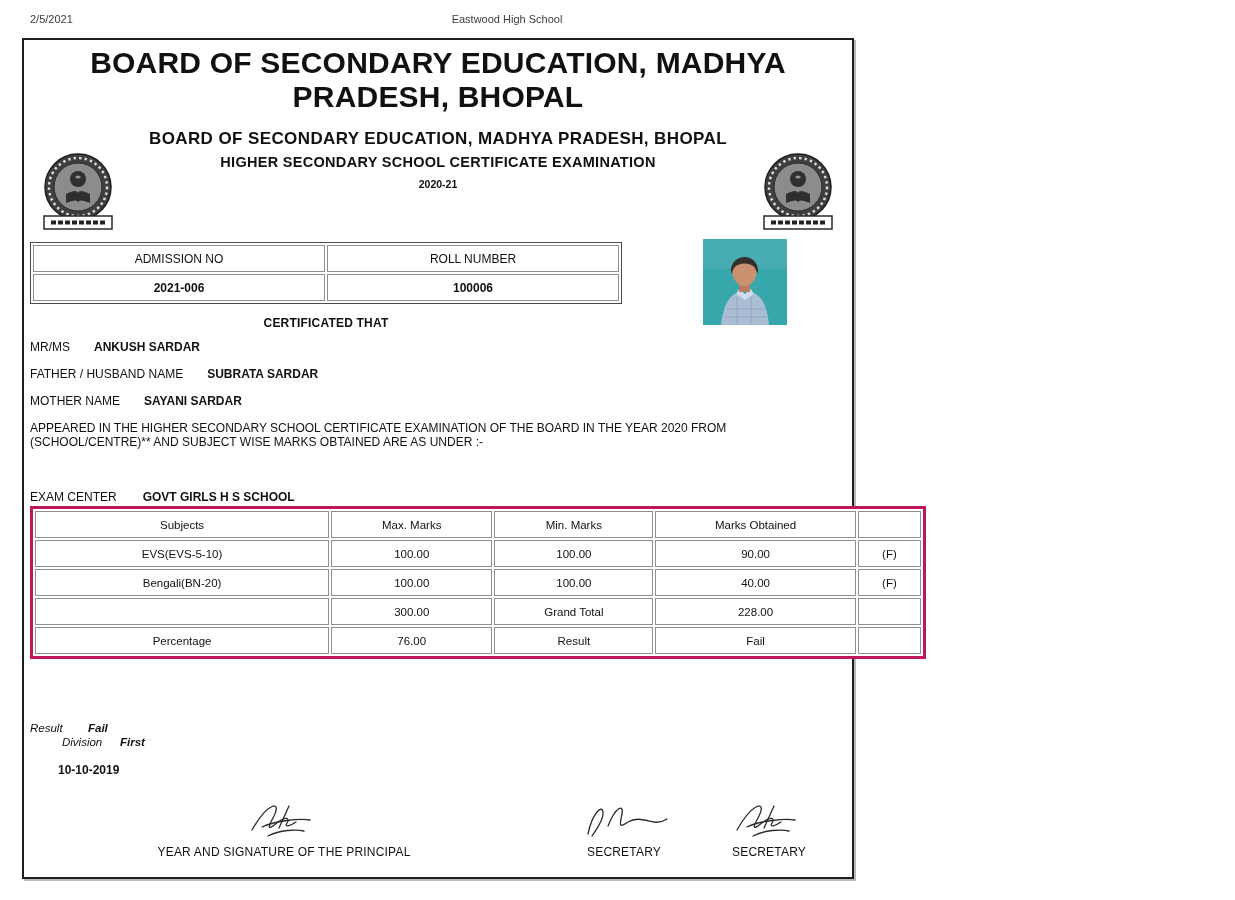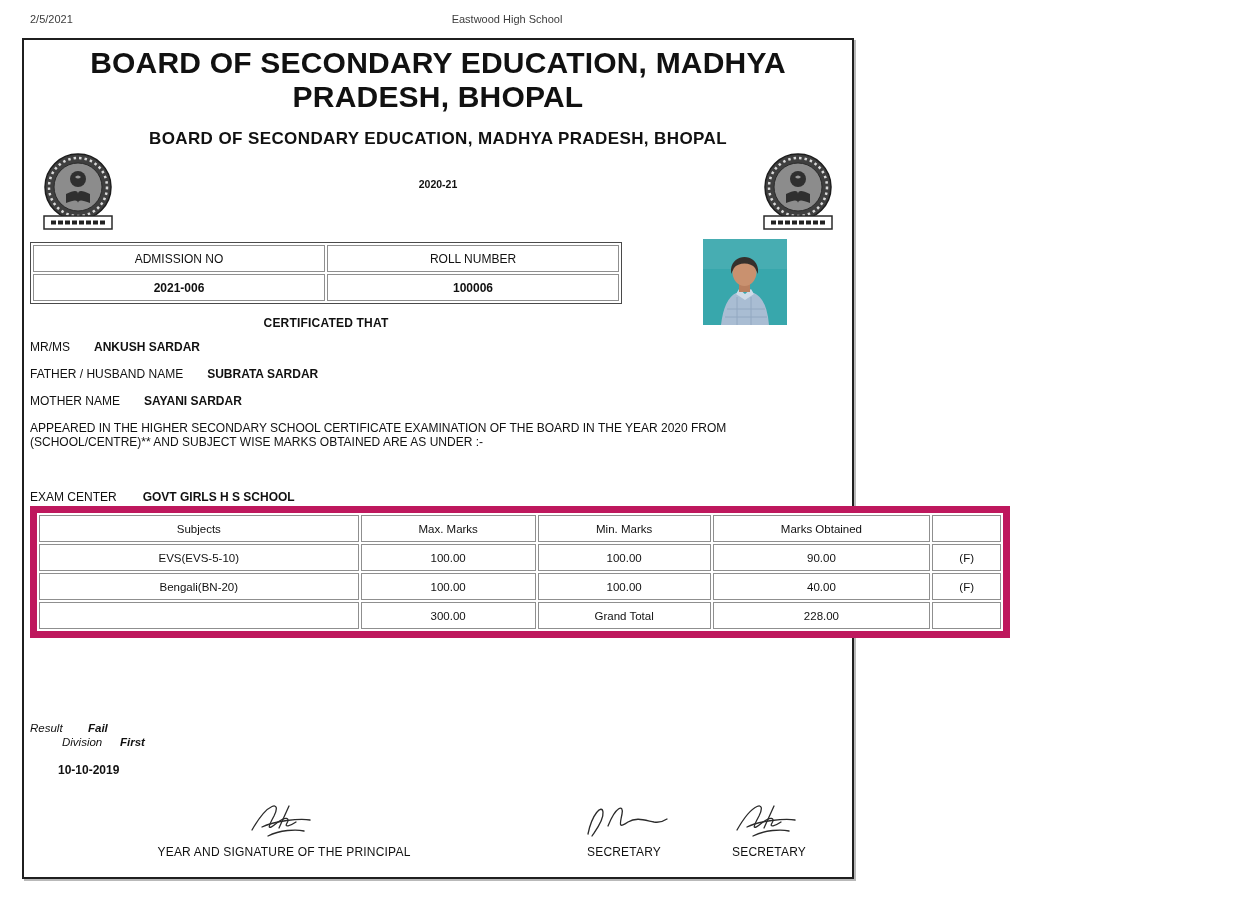--- a/index.html
+++ b/index.html
@@ -25,21 +25,21 @@
   .idtab td{border:1px solid #8f8f8f;height:27px;text-align:center;font-size:12px;padding:0 4px;}
   .idtab .val{font-weight:bold;}
   .photo{top:199px;left:679px;width:84px;height:86px;}
   .certthat{top:276px;left:6px;width:592px;text-align:center;font-weight:bold;font-size:12px;letter-spacing:.2px;}
   .pline{left:6px;font-size:12px;white-space:nowrap;}
   .pline .lbl{font-weight:normal;}
   .pline .val{font-weight:bold;margin-left:24px;}
   .l-name{top:300px;} .l-father{top:327px;} .l-mother{top:354px;}
   .para{top:381px;left:6px;width:792px;font-size:12px;line-height:14px;}
   .l-center{top:450px;}
-  .marks{top:466px;left:6px;width:980px;border:7px solid #be185d;}
+  .marks{top:466px;left:6px;width:896px;border:3px solid #be185d;}
   .marks td{border:1px solid #8f8f8f;height:27px;text-align:center;font-size:11.5px;padding:0 3px;}
   .marks tr.hd td{font-weight:normal;}
   .marks td.b{font-weight:normal;}
   .sum{left:6px;font-size:11.5px;line-height:14px;white-space:nowrap;font-style:italic;}
   .sum .lbl{display:inline-block;width:58px;}
   .sum .val{font-weight:bold;}
   .s-result{top:681px;} .s-division{top:695px;margin-left:32px;}
   .issue-date{top:723px;left:34px;font-size:12px;font-weight:bold;}
   .sigblk{top:756px;text-align:center;}
   .sigblk svg{display:block;margin:0 auto;}
@@ -51,20 +51,21 @@
 </head>
 <body>
 
 <div class="hdr hdr-date">2/5/2021</div>
 <div class="hdr hdr-title">Eastwood High School</div>
 
 <div class="cert">
 
   <div class="abs h1">BOARD OF SECONDARY EDUCATION, MADHYA PRADESH, BHOPAL</div>
   <div class="abs h2">BOARD OF SECONDARY EDUCATION, MADHYA PRADESH, BHOPAL</div>
+  <div class="abs h3">HIGHER SECONDARY SCHOOL CERTIFICATE EXAMINATION</div>
   <div class="abs session">2020-21</div>
 
   <svg class="abs seal seal-left" viewBox="0 0 80 82">
     <circle cx="40" cy="37" r="33" fill="var(--seal-dark,#3f3f3f)" stroke="#1d1d1d" stroke-width="1.5"></circle>
     <circle cx="40" cy="37" r="29" fill="none" stroke="#d9d9d9" stroke-width="2.5" stroke-dasharray="2.5 3"></circle>
     <circle cx="40" cy="37" r="24" fill="var(--seal-mid,#8c8c8c)" stroke="#2a2a2a"></circle>
     <circle cx="40" cy="29" r="8" fill="#2f2f2f"></circle>
     <path d="M37,27 q3,-3 6,0 q-3,3 -6,0" fill="#9a9a9a"></path>
     <path d="M28,44 q12,-6 12,0 q0,-6 12,0 l0,9 q-12,-5 -12,0 q0,-5 -12,0 z" fill="#2f2f2f"></path>
     <rect x="6" y="66" width="68" height="13" fill="#ffffff" stroke="#2a2a2a" stroke-width="1.5"></rect>
@@ -158,20 +159,27 @@
       <td class="b">40.00</td>
       <td class="b">(F)</td>
     </tr>
     <tr>
       <td></td>
       <td class="b">300.00</td>
       <td class="b">Grand Total</td>
       <td class="b">228.00</td>
       <td></td>
     </tr>
+    <tr>
+      <td class="b">Percentage</td>
+      <td class="b">76.00</td>
+      <td class="b">Result</td>
+      <td class="b">Fail</td>
+      <td></td>
+    </tr>
   </tbody>
     </table>
 
   <div class="abs sum s-result">
     <span class="lbl">Result</span><span class="val">Fail</span>
   </div>
   <div class="abs sum s-division">
     <span class="lbl">Division</span><span class="val">First</span>
   </div>
   <div class="abs issue-date">10-10-2019</div>

